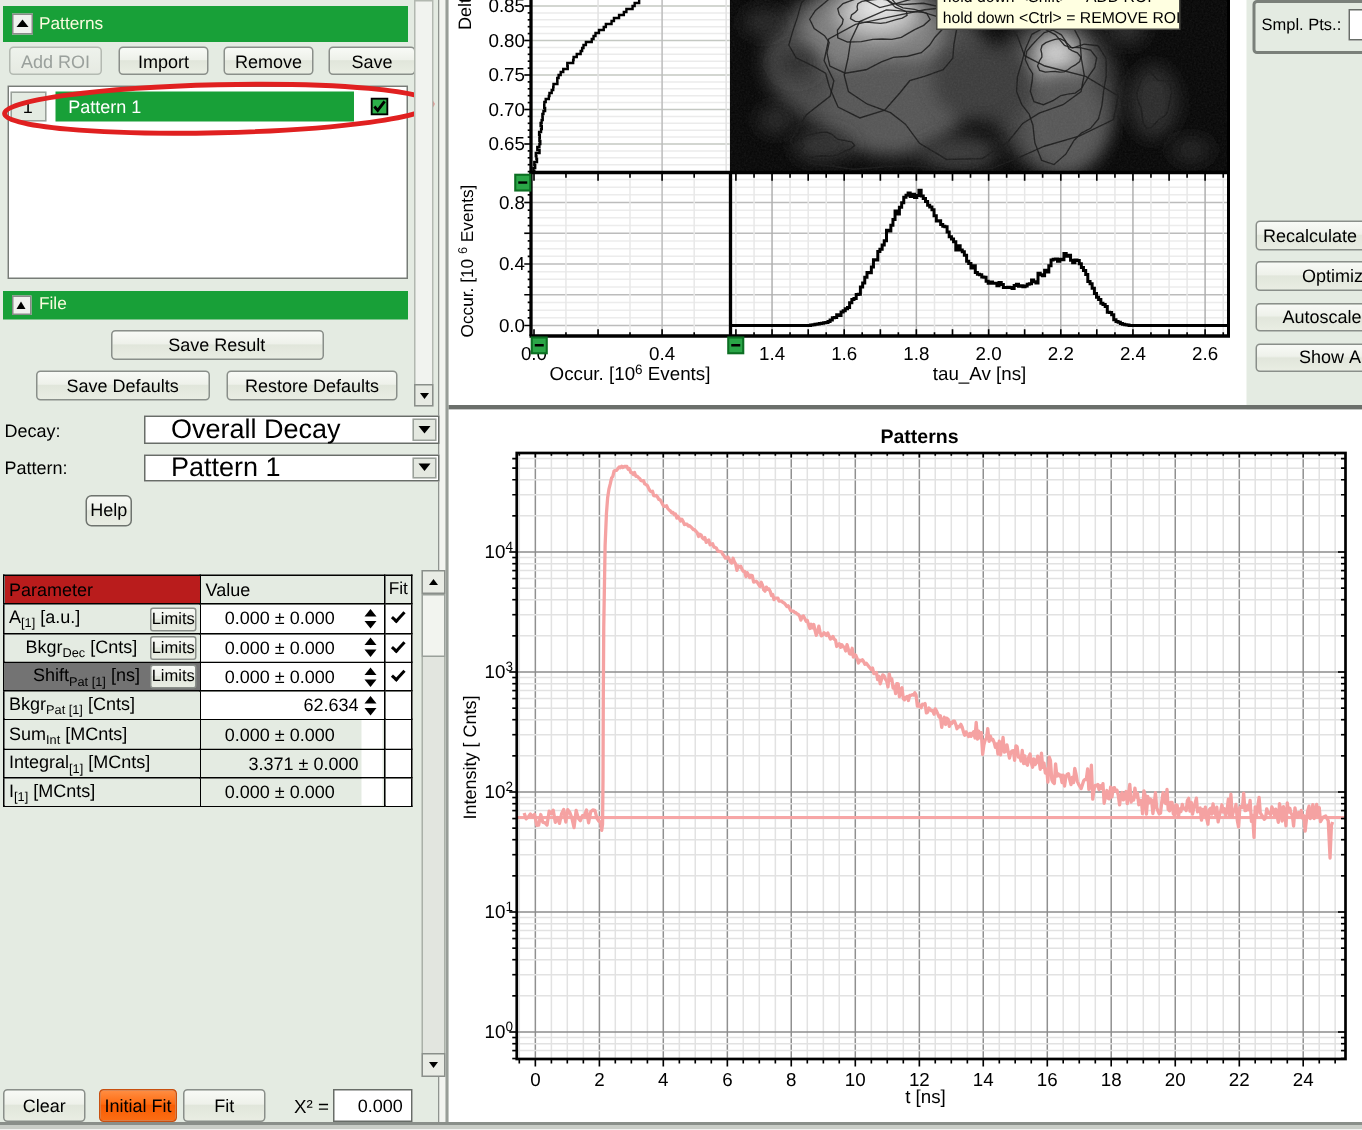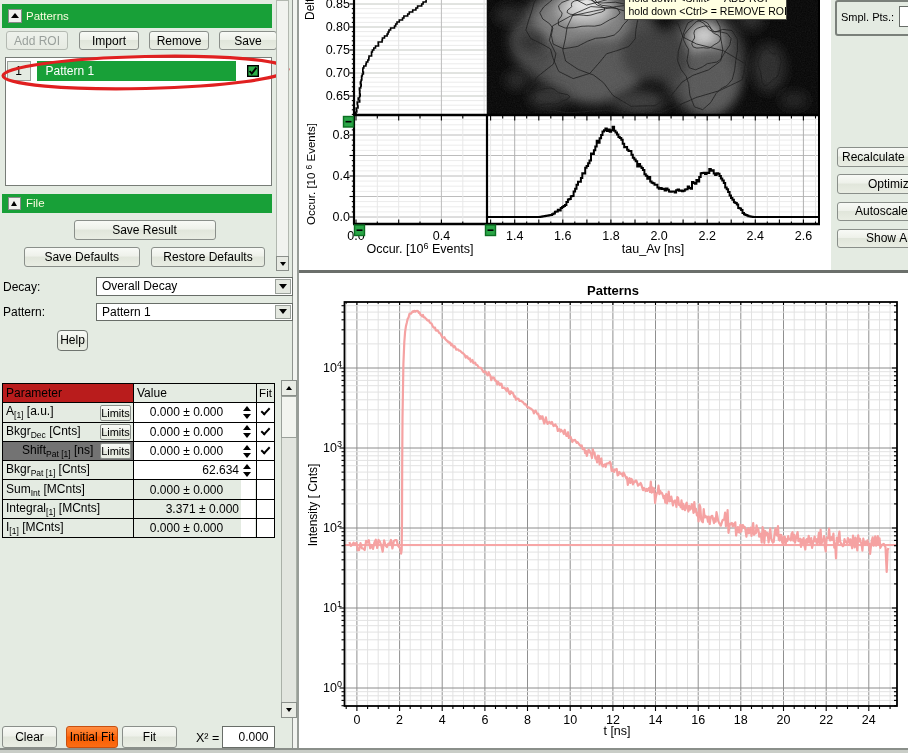--- a/index.html
+++ b/index.html
@@ -11,22 +11,22 @@
 .btn.dis{color:#9aa09c;background:linear-gradient(#eef2ec,#e6eae2);border-color:#b4bab2}
 .gbar{position:absolute;background:#18a038;color:#fbfcdf;font-size:11.5px;
  display:flex;align-items:center}
 .gbtn{position:absolute;width:14px;height:14px;background:#f0f1ee;border:1px solid #8a8a8a;
  display:flex;align-items:center;justify-content:center}
 .tri-up{width:0;height:0;border-left:4px solid transparent;border-right:4px solid transparent;
  border-bottom:5px solid #000}
 .tri-dn{width:0;height:0;border-left:4px solid transparent;border-right:4px solid transparent;
  border-top:5px solid #000}
 .lbl{position:absolute;font-size:12px;color:#000;white-space:nowrap}
-.combo{position:absolute;background:#fff;border:1px solid #686d68;font-size:12px;
- display:flex;align-items:center;padding-left:5px}
+.combo{position:absolute;background:#fff;border:1px solid #686d68;font-size:18px;
+ display:flex;align-items:center;padding-left:17px}
 .cbtn{position:absolute;right:1px;top:1px;bottom:1px;width:16px;background:#e4e8e0;
  border:1px solid #9aa09a;display:flex;align-items:center;justify-content:center}
 .chk{display:inline-block;width:9px;height:5px;border-left:2px solid #000;
  border-bottom:2px solid #000;transform:rotate(-47deg);margin-bottom:3px}
 table.prm{position:absolute;border-collapse:collapse;table-layout:fixed;
  font-size:12px;background:#e4ebe2}
 table.prm td{border:1.4px solid #000;padding:0;height:19.3px;overflow:hidden;white-space:nowrap;
  vertical-align:middle;position:relative}
 sub.s{font-size:8.5px;vertical-align:-3px}
 .spin{position:absolute;right:3px;top:0;bottom:0;width:12px;display:flex;flex-direction:column;justify-content:center;gap:3px;align-items:center}
@@ -704,21 +704,21 @@
       </tr>
       <tr>
         <td style="padding-left:3px;background:#e4ebe2">A<sub class="s">[1]</sub> [a.u.]<span class="btn" style="right:2px;top:1.5px;width:31px;height:16px;font-size:11px;border-radius:2px;position:absolute">Limits</span></td>
         <td style="background:#fff;text-align:center;padding-right:17px">0.000 ± 0.000<span class="spin">
             <i class="sp" style="border-bottom:5px solid #000"></i>
             <i class="sp" style="border-top:5px solid #000"></i>
           </span></td>
         <td style="text-align:center;background:#fff"><span class="chk"></span></td>
       </tr>
       <tr>
-        <td style="padding-left:3px;background:#e4ebe2">Bkgr<sub class="s">Dec</sub> [Cnts]<span class="btn" style="right:2px;top:1.5px;width:31px;height:16px;font-size:11px;border-radius:2px;position:absolute">Limits</span></td>
+        <td style="padding-left:14px;background:#e4ebe2">Bkgr<sub class="s">Dec</sub> [Cnts]<span class="btn" style="right:2px;top:1.5px;width:31px;height:16px;font-size:11px;border-radius:2px;position:absolute">Limits</span></td>
         <td style="background:#fff;text-align:center;padding-right:17px">0.000 ± 0.000<span class="spin">
             <i class="sp" style="border-bottom:5px solid #000"></i>
             <i class="sp" style="border-top:5px solid #000"></i>
           </span></td>
         <td style="text-align:center;background:#fff"><span class="chk"></span></td>
       </tr>
       <tr>
         <td style="padding-left:19px;background:#737373">Shift<sub class="s">Pat [1]</sub> [ns]<span class="btn" style="right:2px;top:1.5px;width:31px;height:16px;font-size:11px;border-radius:2px;position:absolute">Limits</span></td>
         <td style="background:#fff;text-align:center;padding-right:17px">0.000 ± 0.000<span class="spin">
             <i class="sp" style="border-bottom:5px solid #000"></i>

